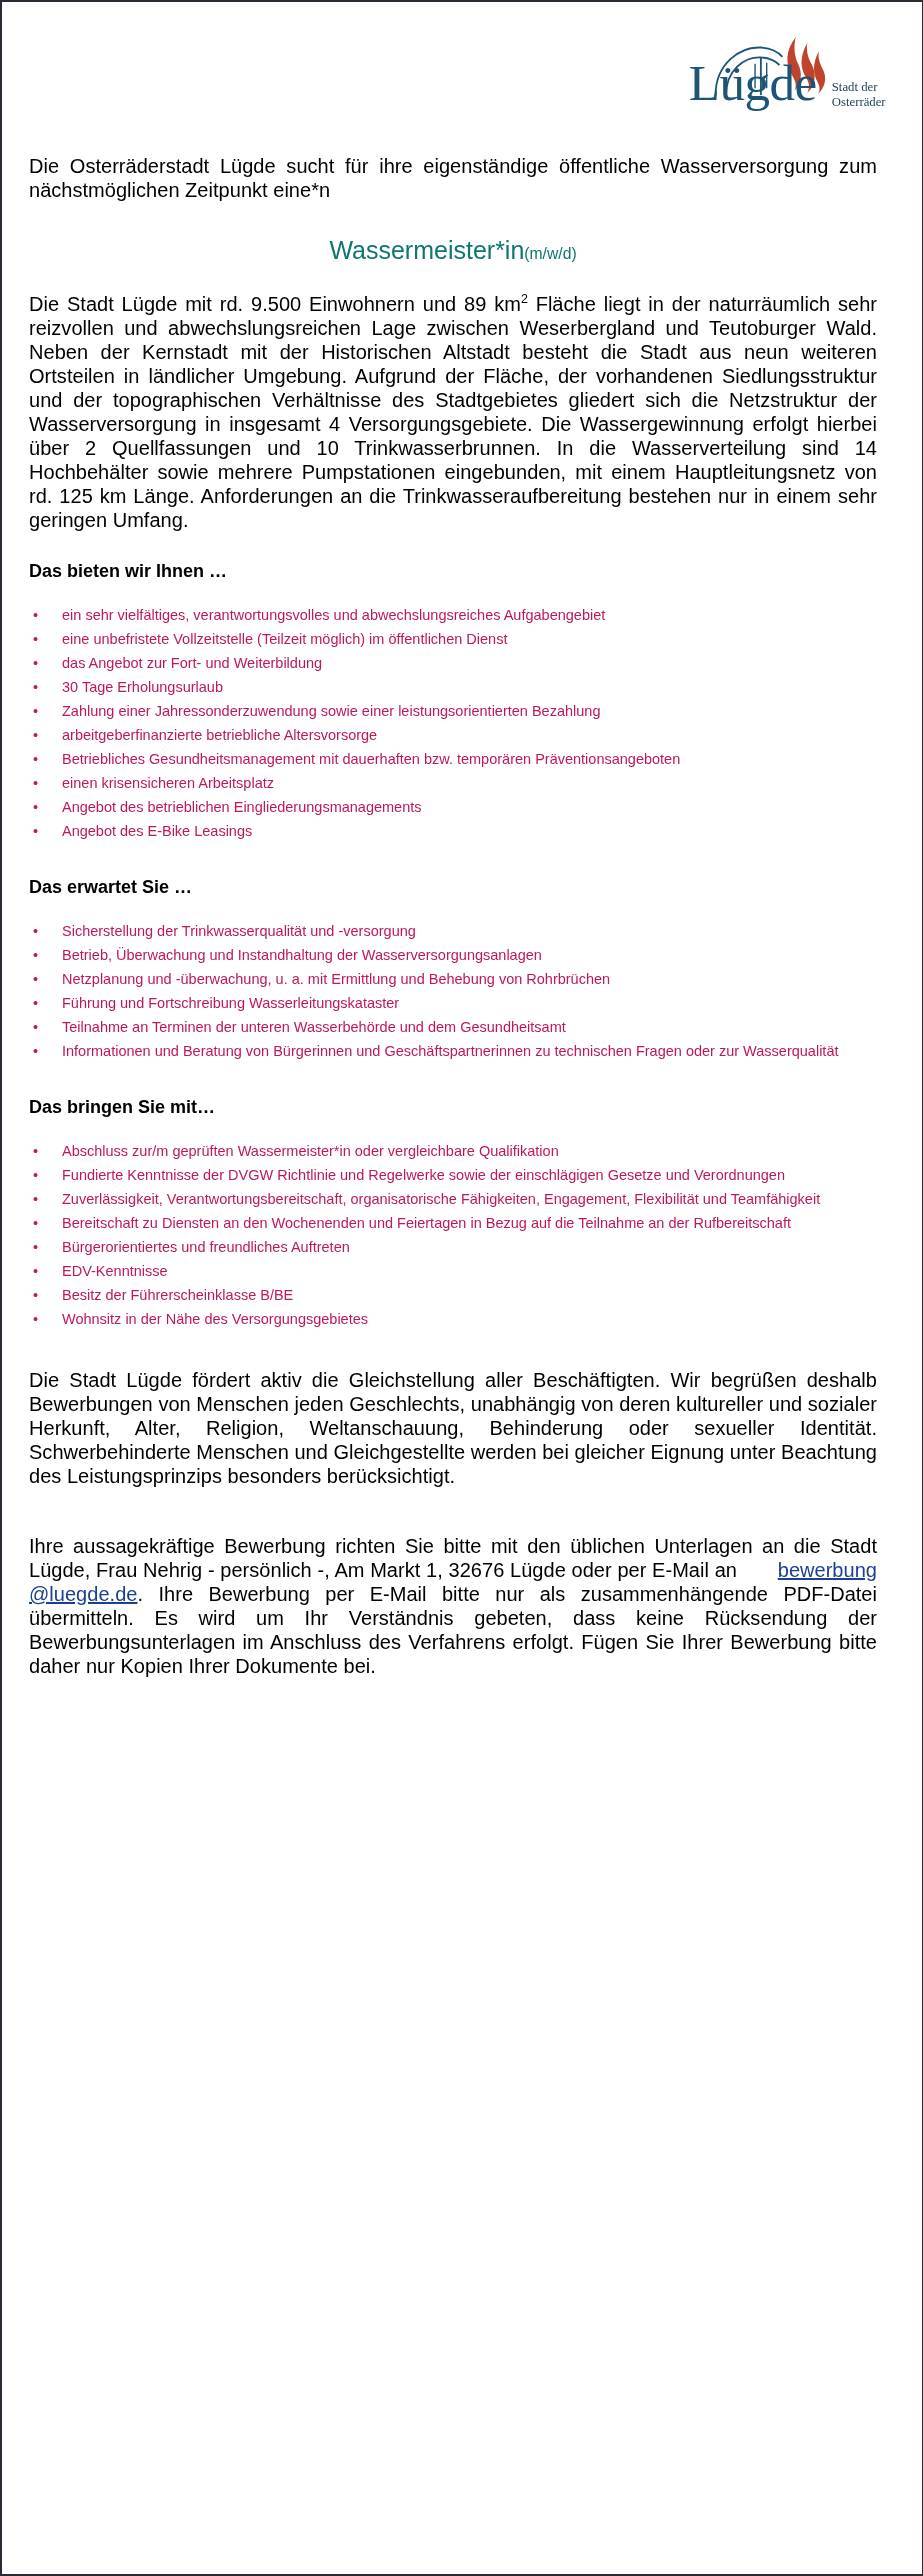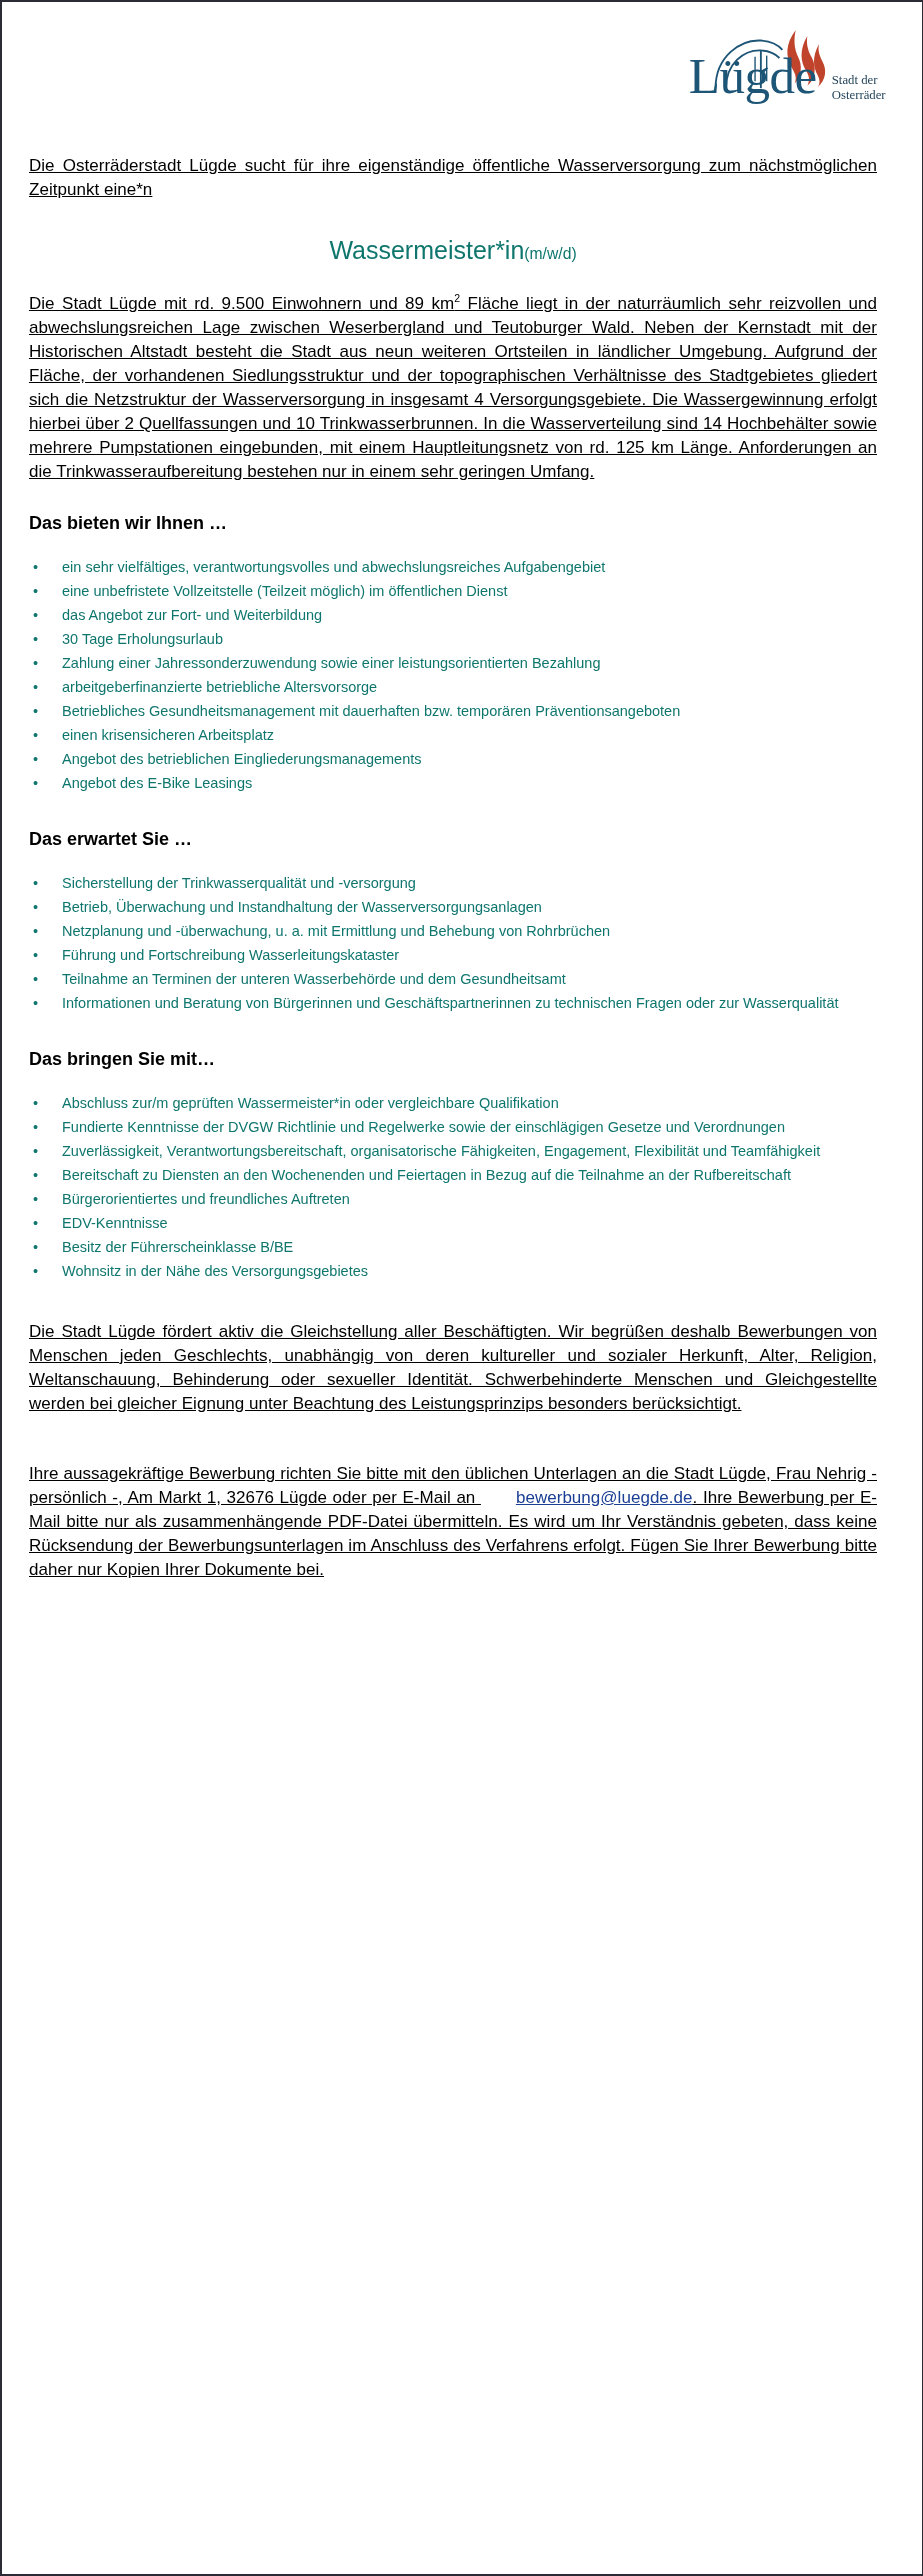--- a/index.html
+++ b/index.html
@@ -23,36 +23,35 @@
     position: absolute;
     left: 27px;
     top: 0;
     width: 848px;
   }
 
   
   .logo-block {
     position: absolute;
     right: 31px;
-    top: 21px;
+    top: 28px;
     width: 244px;
     height: 99px;
   }
   .logo-svg { display: block; width: 244px; height: 99px; }
 
   
   .para {
-    font-size: 17px;
+    font-size: 20px;
     line-height: 24px;
     color: #000000;
     text-align: justify;
     text-justify: inter-word;
     margin: 0;
     letter-spacing: 0.03px;
-    text-decoration: underline;
   }
   .intro { margin-top: 0; }
 
   .job-title {
     text-align: center;
     font-size: 25px;
     line-height: 30px;
     color: #0f766e;
     font-weight: normal;
     margin: 0;
@@ -73,21 +72,21 @@
   ul.blist {
     list-style: none;
     margin: 0;
     padding: 0;
   }
   ul.blist > li {
     position: relative;
     padding-left: 33px;
     font-size: 14.5px;
     line-height: 24px;
-    color: #0f766e;
+    color: #be185d;
     text-align: justify;
     text-justify: inter-word;
   }
   ul.blist > li::before {
     content: "\2022";
     position: absolute;
     left: 4.1px;
     top: 0;
     font-size: 14.5px;
     line-height: 24px;

